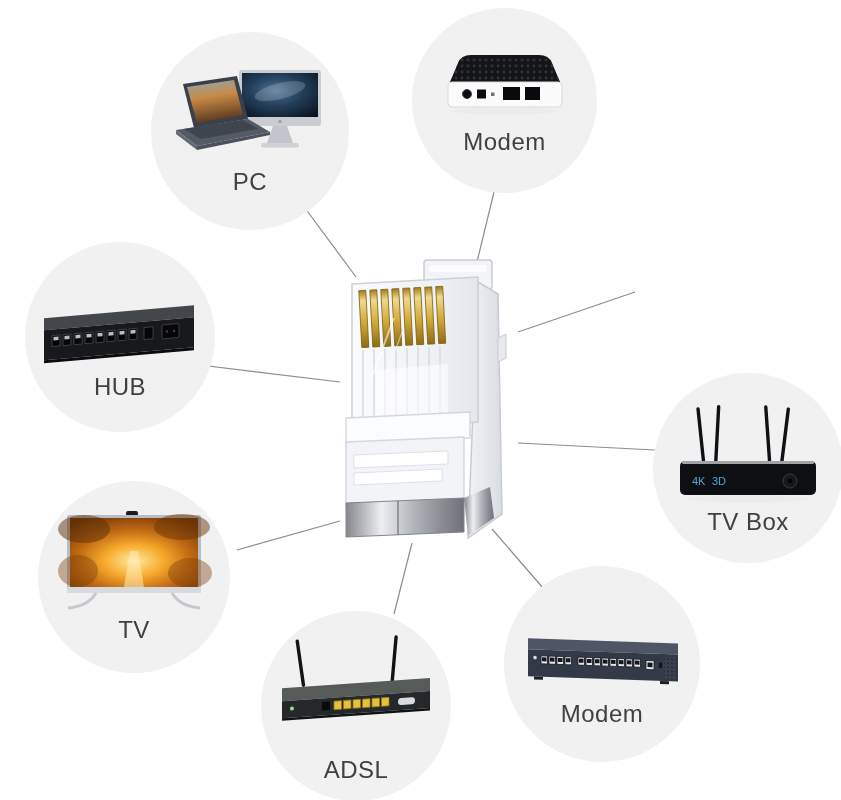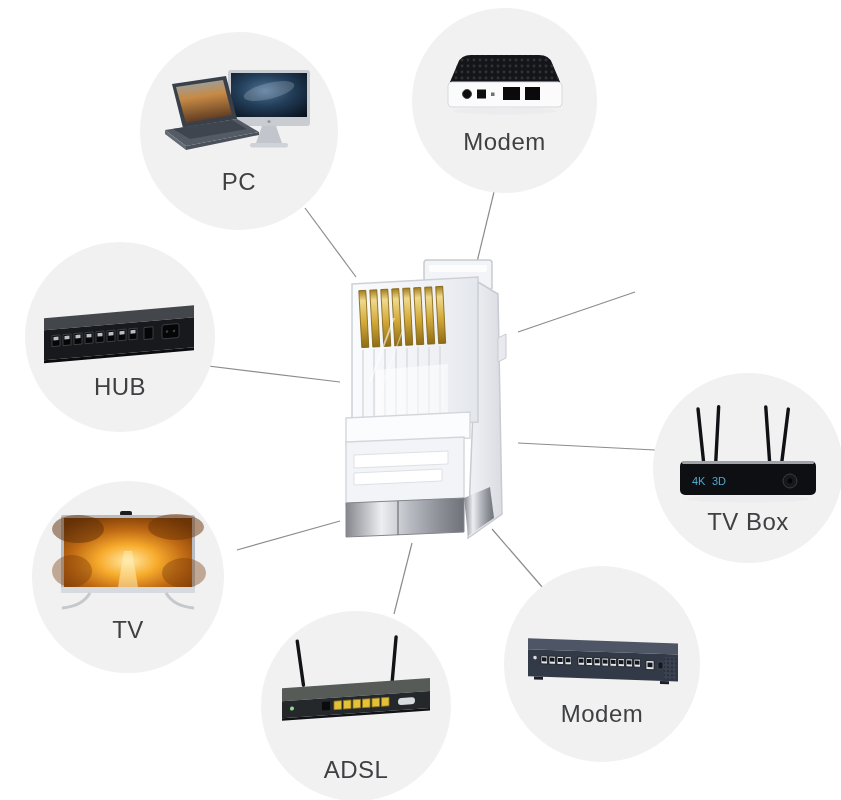--- a/index.html
+++ b/index.html
@@ -12,26 +12,26 @@
   .links line{stroke:#8c8c8e;stroke-width:1.2;}
   .node{
     position:absolute;border-radius:50%;background:#f1f1f2;
     display:flex;flex-direction:column;align-items:center;justify-content:center;text-align:right;
   }
   .node .art{display:block;}
   .node .label{
     color:#3f4042;font-size:24px;letter-spacing:.5px;margin-top:4px;line-height:1.1;
     user-select:none;
   }
-  .node-pc     {left:140px;top:32px; width:198px;height:198px;}
+  .node-pc     {left:151px;top:32px; width:198px;height:198px;}
   .node-modem  {left:412px;top:8px;  width:185px;height:185px;}
   .node-router {left:615px;top:138px;width:190px;height:190px;}
   .node-hub    {left:25px;  top:242px;width:190px;height:190px;}
   .node-tvbox  {left:653px;top:373px;width:190px;height:190px;}
-  .node-tv     {left:32px; top:481px;width:192px;height:192px;}
+  .node-tv     {left:38px; top:481px;width:192px;height:192px;}
   .node-adsl   {left:261px;top:611px;width:190px;height:190px;gap:24px;}
   .node-switch {left:504px;top:566px;width:196px;height:196px;}
   .connector{position:absolute;left:336px;top:252px;}
   svg text{font-family:"Liberation Sans", sans-serif;}
 </style>
 </head>
 <body>
 
 <div class="canvas">
 

